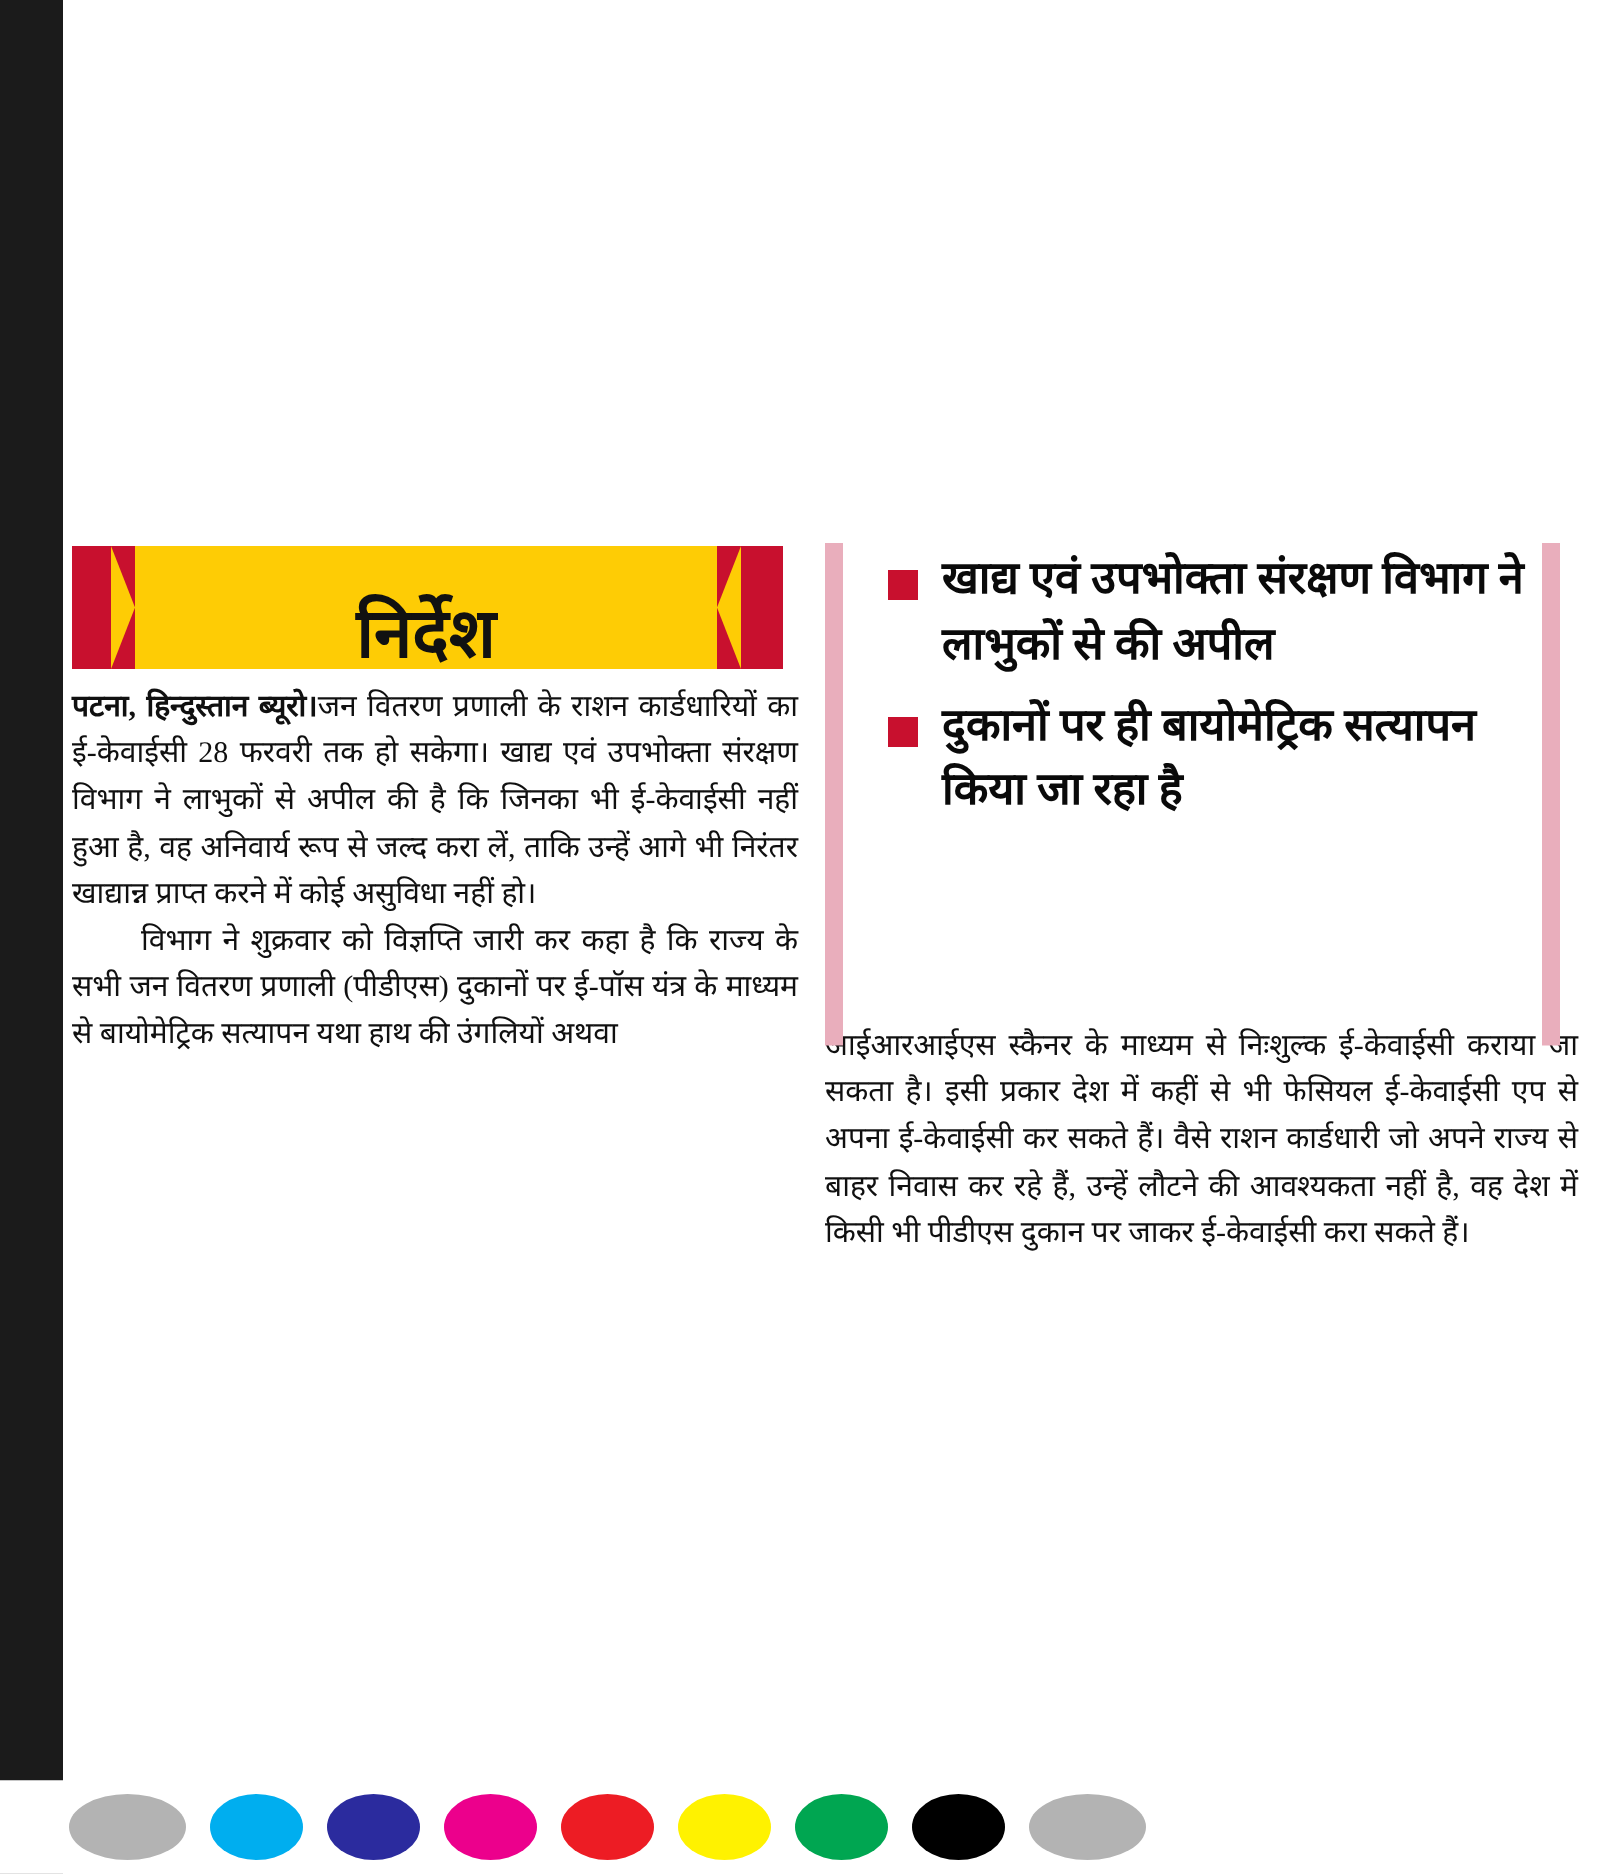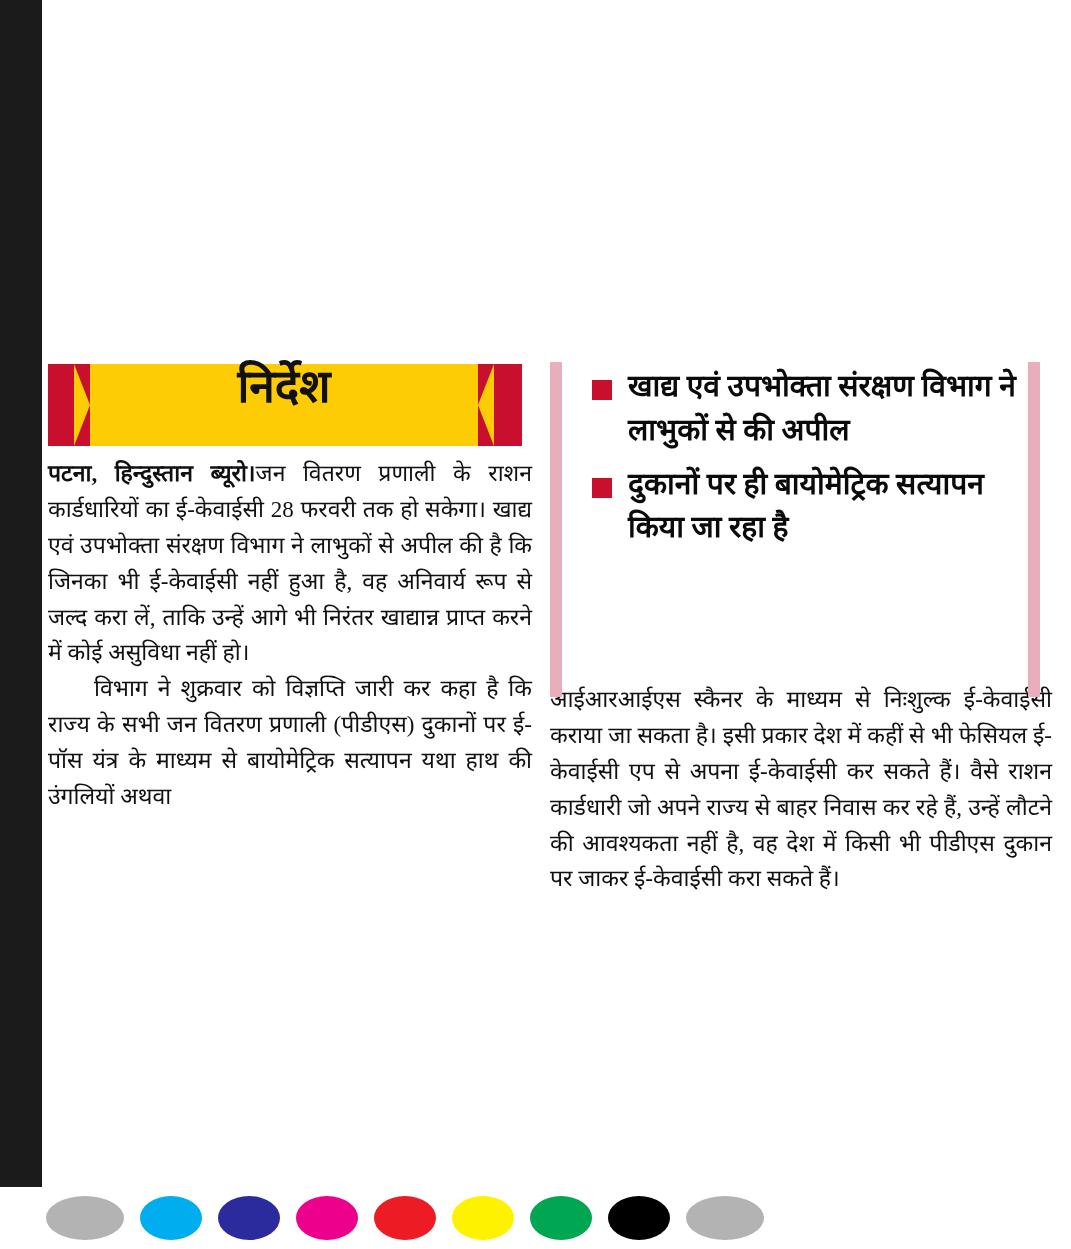--- a/index.html
+++ b/index.html
@@ -79,21 +79,21 @@
     height: 104px;
   }
   .banner {
     position: absolute;
     left: 26px;
     top: 12px;
     width: 420px;
     height: 82px;
     background: #fecc05;
     display: flex;
-    align-items: flex-start;
+    align-items: flex-end;
     justify-content: center;
   }
   .banner-text {
     font-family: "Liberation Serif", serif;
     font-weight: bold;
     font-size: 46px;
     color: #111;
     line-height: 1;
   }
   .banner-tab {
@@ -156,21 +156,21 @@
     font-family: "Liberation Serif", serif;
     font-weight: bold;
     font-size: 30px;
     line-height: 1.46;
     color: #0a0a0a;
   }
 
   
   .body-text {
     font-family: "Liberation Serif", serif;
-    font-size: 23px;
+    font-size: 20px;
     line-height: 1.56;
     color: #101010;
     text-align: justify;
     text-justify: inter-word;
     margin: 0;
   }
   .body-text.right-col {
   }
   .para { margin: 0 0 0 0; }
   .para + .para { text-indent: 46px; }

